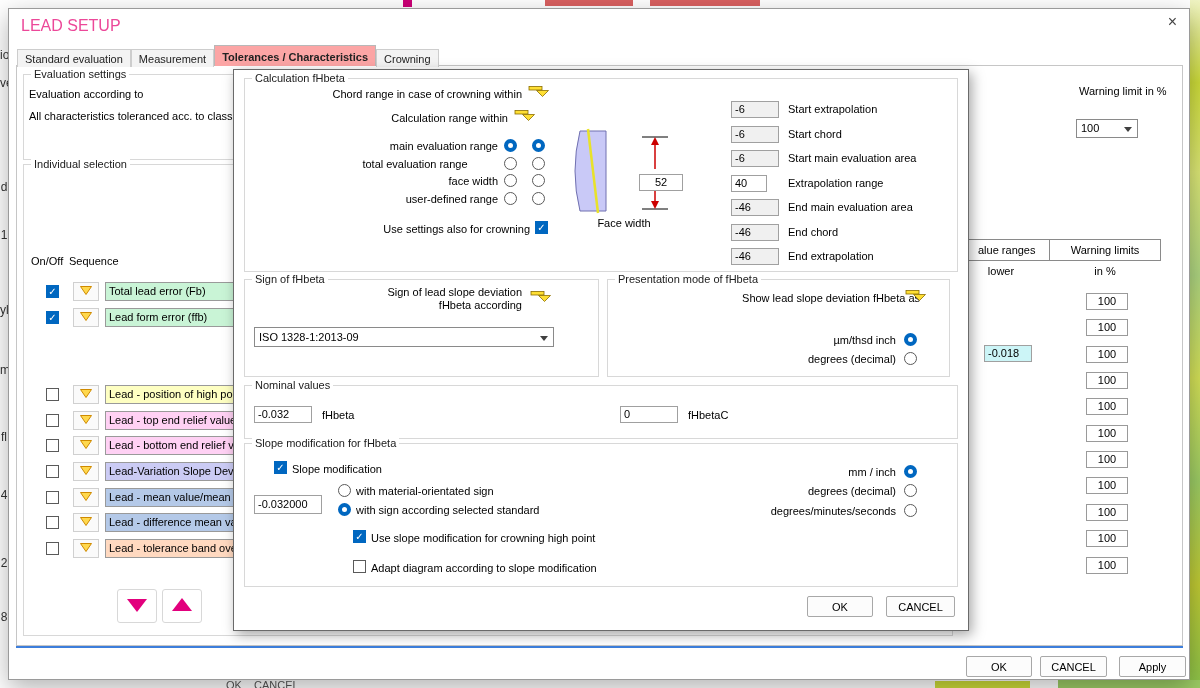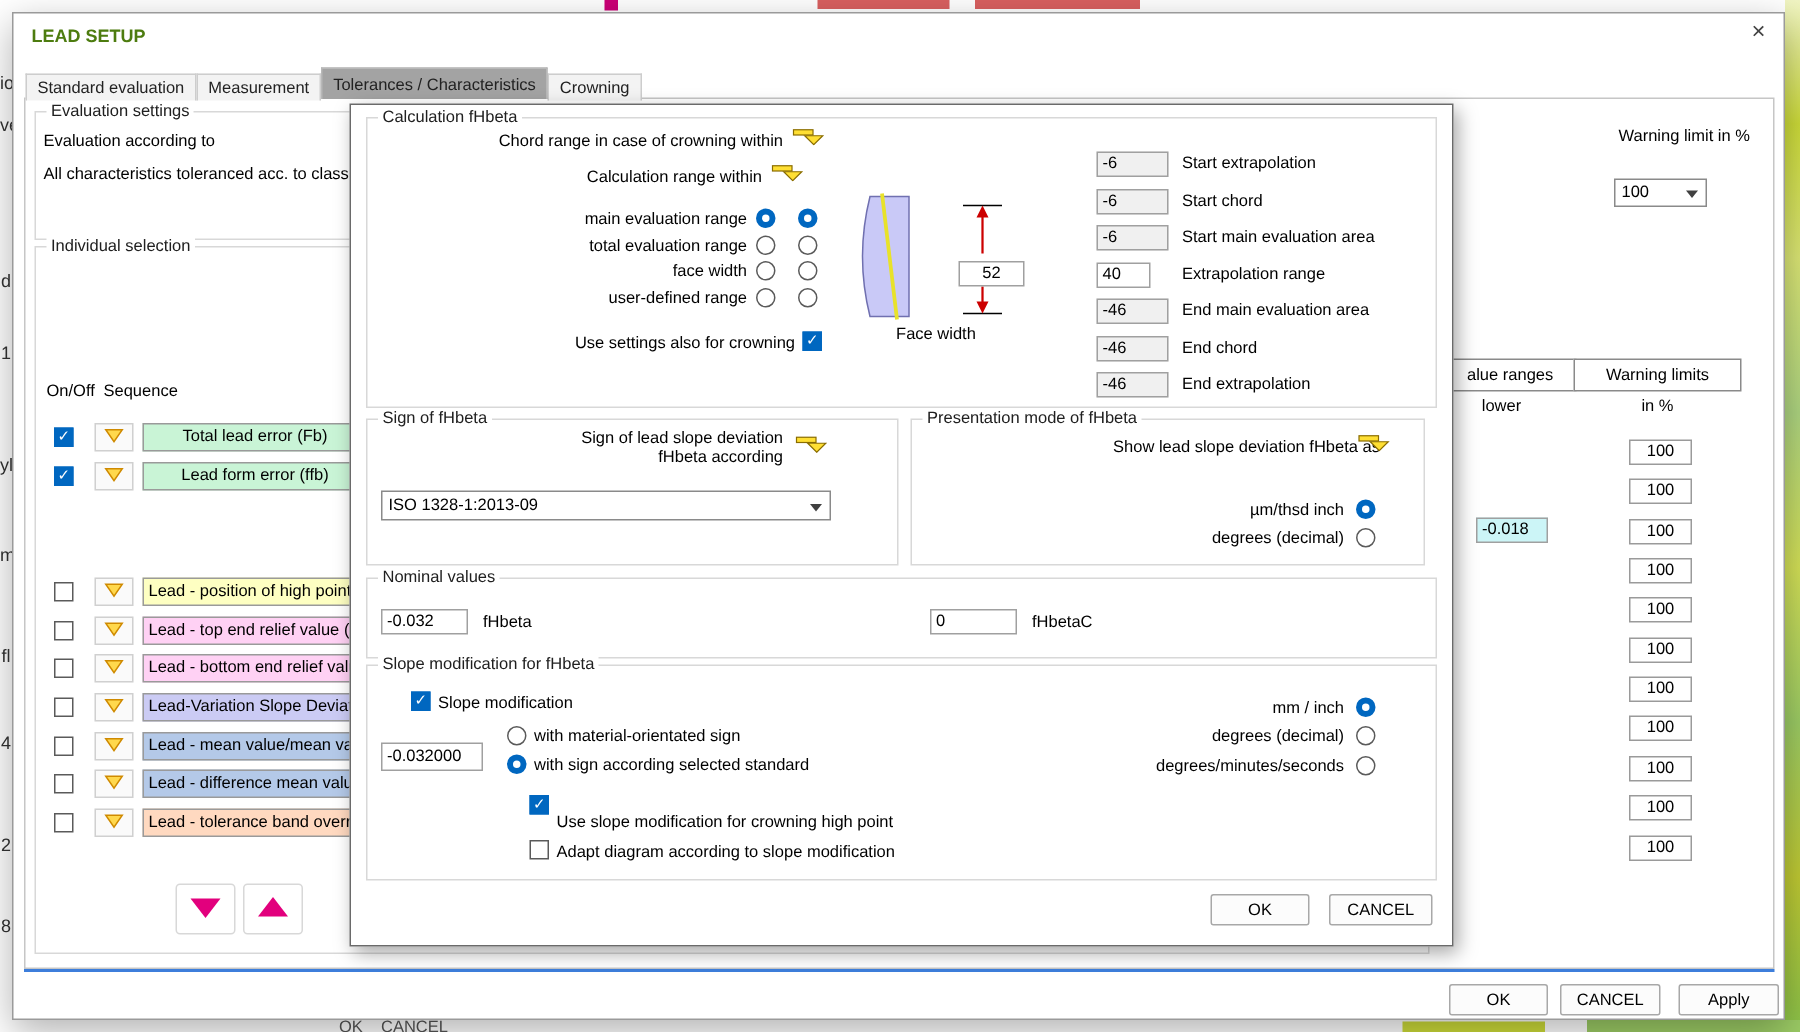--- a/index.html
+++ b/index.html
@@ -13,27 +13,27 @@
   #deco-red1 { left:545px; top:0; width:88px; height:6px; background:#d24444; opacity:.85; }
   #deco-red2 { left:650px; top:0; width:110px; height:6px; background:#d24444; opacity:.85; }
   #deco-bg1  { left:935px; top:681px; width:95px; height:7px; background:#cddc39; }
   #deco-bg2  { left:1058px; top:680px; width:142px; height:8px; background:#9ccc65; }
   .lfrag { position:absolute; left:0; width:8px; overflow:hidden; font-size:12px; color:#333; white-space:nowrap;text-align:center; }
   .bfrag { position:absolute; top:679px; height:9px; overflow:hidden; font-size:11px; color:#555; white-space:nowrap; }
 
   
   #dlg { position:absolute; left:8px; top:8px; width:1182px; height:672px; background:#fff;
          border:1px solid #9a9a9a; box-shadow:0 8px 24px rgba(0,0,0,.30); z-index:1; }
-  #title { position:absolute; left:12px; top:8px; font-size:12px; color:#4d7c0f;font-weight:bold; }
+  #title { position:absolute; left:12px; top:8px; font-size:16px; color:#ec4899; }
   #close { position:absolute; right:12px; top:4px; font-size:16px; color:#444; cursor:default; }
 
   #tabstrip { position:absolute; left:8px; top:36px; height:21px; z-index:2; white-space:nowrap; }
   .tab { display:inline-block; padding:3px 7px 2px 7px; font-size:11px; border:1px solid #cdcdcd; border-bottom:none;
          background:#f3f3f3; position:relative; top:2px; color:#222; }
-  .tab.active { background:#a3a3a3; top:0; padding-top:5px; padding-bottom:3px; z-index:3; border-color:#b8b8b8; }
+  .tab.active { background:#fca5a5; top:0; padding-top:5px; padding-bottom:3px; z-index:3; border-color:#b8b8b8;font-weight:bold; }
   .tabpage { position:absolute; left:7px; top:56px; width:1167px; height:581px; border:1px solid #c6c6c6; background:#fff; }
   #blue-line { position:absolute; left:7px; top:637px; width:1167px; height:2px; background:#3d7edb; }
 
   .grp { position:absolute; border:1px solid #d8d8d8; background:transparent; }
   .grp-label { position:absolute; background:#fff; padding:0 3px; font-size:11px; color:#202020; white-space:nowrap; z-index:2; }
   .stext { position:absolute; font-size:11px; color:#000; line-height:13px; white-space:nowrap; }
   .wrap { white-space:normal; }
 
   .field { position:absolute; border:1px solid #a0a0a0; background:#fff; font-size:11px; line-height:15px; padding:0 3px; height:17px; color:#000; }
   .btn { position:absolute; border:1px solid #a8a8a8; background:#fcfcfc; font-size:11px; display:flex; align-items:center;
@@ -41,21 +41,21 @@
   .dd { position:absolute; border:1px solid #8a8a8a; background:#fff; font-size:11px; line-height:17px; padding:0 18px 0 4px; height:19px; }
   .chev { position:absolute; right:5px; top:7px; width:0; height:0; border-left:4px solid transparent; border-right:4px solid transparent; border-top:5px solid #404040; }
 
   .cbx { position:absolute; width:13px; height:13px; border:1px solid #5a5a5a; background:#fff; display:flex; align-items:center; justify-content:center; }
   .cbx.on { background:#0067c0; border-color:#0067c0; }
   .cbx.on::after { content:"✓"; color:#fff; font-size:10px; line-height:1; }
   .radio { position:absolute; width:13px; height:13px; border:1px solid #5a5a5a; border-radius:50%; background:#fff; }
   .radio.sel { border:4px solid #0067c0; }
 
   
-  .seq-row { position:absolute; left:2px; width:240px; height:20px;text-align:center; }
+  .seq-row { position:absolute; left:12px; width:240px; height:20px; }
   .seq-row .cbx { left:25px; top:3px; }
   .seqbtn { position:absolute; left:52px; top:0; width:26px; height:19px; border:1px solid #d0d0d0; background:#fafafa;
             display:flex; align-items:center; justify-content:center; }
   .seqlabel { position:absolute; left:84px; top:0; width:150px; height:19px; border:1px solid #9a9a9a; font-size:11px;
               line-height:17px; padding:0 3px; overflow:hidden; white-space:nowrap; color:#000; }
   .movebtn { position:absolute; width:40px; height:34px; border:1px solid #d8d8d8; background:#fff; border-radius:3px;
              display:flex; align-items:center; justify-content:center; }
 
   .warnfield { position:absolute; left:1077px; width:42px; height:17px; border:1px solid #9a9a9a; background:#fff;
                font-size:11px; line-height:15px; text-align:center; }
@@ -194,30 +194,30 @@
     <div class="olabel" style="left:88px; top:339px;">fHbeta</div>
     <div class="field" style="left:386px; top:336px; width:58px;">0</div>
     <div class="olabel" style="left:454px; top:339px;">fHbetaC</div>
 
     <div class="grp" style="left:10px; top:373px; width:714px; height:144px;"></div>
     <div class="grp-label" style="left:18px; top:367px;">Slope modification for fHbeta</div>
     <span class="cbx on" id="cb-slope" style="left:40px; top:391px;"></span>
     <div class="olabel" style="left:58px; top:393px;">Slope modification</div>
     <div class="field" style="left:20px; top:425px; width:68px; height:19px; line-height:17px;">-0.032000</div>
     <span class="cbx on" id="cb-crowning" style="left:119px; top:460px;"></span>
-    <div class="olabel" style="left:137px; top:472px;text-align:right;">Use slope modification for crowning high point</div>
+    <div class="olabel" style="left:137px; top:462px;text-align:right;">Use slope modification for crowning high point</div>
     <span class="cbx" id="cb-adapt" style="left:119px; top:490px;"></span>
     <div class="olabel" style="left:137px; top:492px;">Adapt diagram according to slope modification</div>
 
     <div class="btn" style="left:573px; top:526px; width:66px; height:21px;">OK</div>
     <div class="btn" style="left:652px; top:526px; width:69px; height:21px;">CANCEL</div>
   <div class="olabel" style="left:98px;top:70px;width:166px;text-align:right">main evaluation range</div>
     <span class="radio sel" style="left:270px;top:69px"></span>
     <span class="radio sel" style="left:298px;top:69px"></span>
-      <div class="olabel" style="left:98px;top:88px;width:166px;text-align:right">total evaluation range</div>
+      <div class="olabel" style="left:98px;top:88px;width:166px;text-align:center">total evaluation range</div>
     <span class="radio" style="left:270px;top:87px"></span>
     <span class="radio" style="left:298px;top:87px"></span>
       <div class="olabel" style="left:98px;top:105px;width:166px;text-align:right">face width</div>
     <span class="radio" style="left:270px;top:104px"></span>
     <span class="radio" style="left:298px;top:104px"></span>
       <div class="olabel" style="left:98px;top:123px;width:166px;text-align:right">user-defined range</div>
     <span class="radio" style="left:270px;top:122px"></span>
     <span class="radio" style="left:298px;top:122px"></span>
       <div class="field calcfield" style="left:497px;top:31px;width:48px">-6</div>
     <div class="olabel" style="left:554px;top:33px">Start extrapolation</div>

